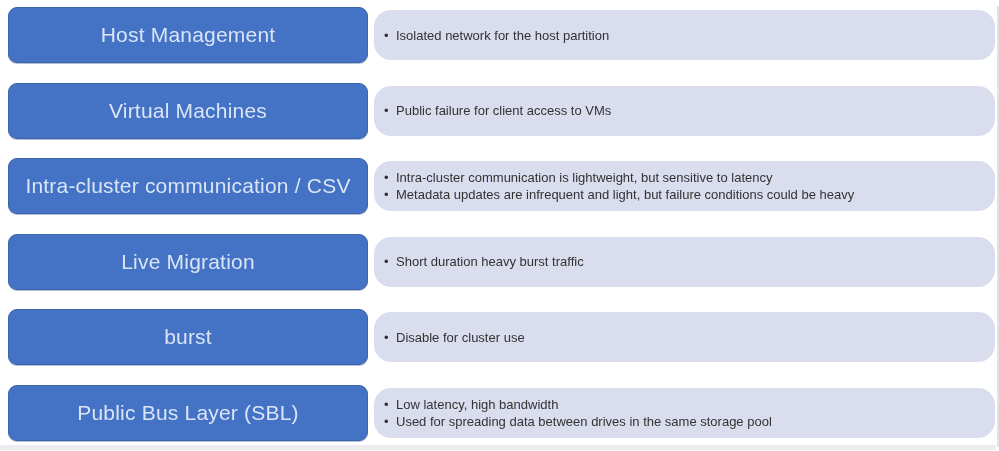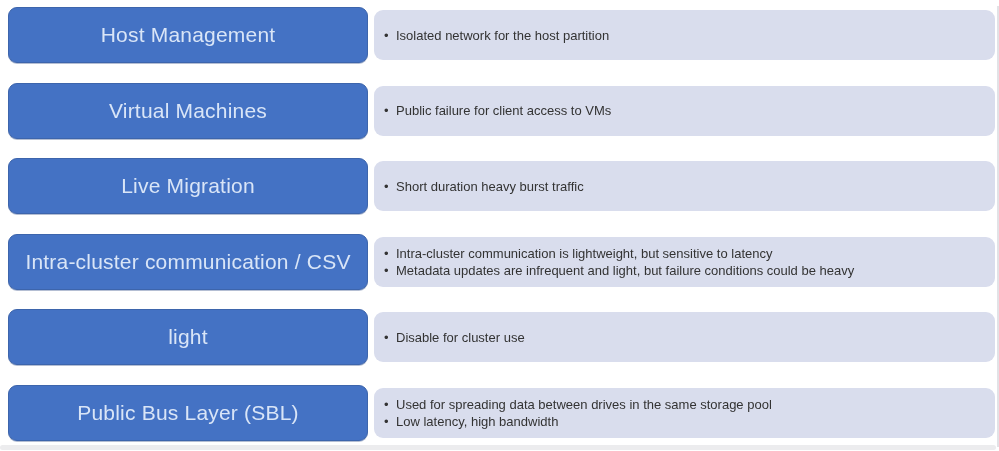--- a/index.html
+++ b/index.html
@@ -44,21 +44,21 @@
     font-size:21px;
     letter-spacing:.2px;
     white-space:nowrap;
   }
   .panel{
     flex:1 1 auto;
     margin-left:6px;
     align-self:center;
     height:50px;
     background:var(--panel-bg);
-    border-radius:9px;
+    border-radius:17px;
     display:flex;align-items:center;
     padding:4px 14px 4px 9px;
   }
   .bullets{
     list-style:none;
   }
   .bullets li{
     position:relative;
     padding-left:13px;
     font-size:13px;
@@ -105,60 +105,60 @@
     </div>
     <div class="panel">
       <ul class="bullets">
             <li>Public failure for client access to VMs</li>
           </ul>
     </div>
   </div>
 
   <div class="row">
     <div class="label-box">
-      <span class="label">Live Migration</span>
-    </div>
-    <div class="panel">
-      <ul class="bullets">
-            <li>Short duration heavy burst traffic</li>
-          </ul>
-    </div>
-  </div>
-
-  <div class="row">
-    <div class="label-box">
       <span class="label">Intra-cluster communication / CSV</span>
     </div>
     <div class="panel">
       <ul class="bullets">
             <li>Intra-cluster communication is lightweight, but sensitive to latency</li>
             <li>Metadata updates are infrequent and light, but failure conditions could be heavy</li>
           </ul>
     </div>
   </div>
 
   <div class="row">
     <div class="label-box">
-      <span class="label">light</span>
+      <span class="label">Live Migration</span>
+    </div>
+    <div class="panel">
+      <ul class="bullets">
+            <li>Short duration heavy burst traffic</li>
+          </ul>
+    </div>
+  </div>
+
+  <div class="row">
+    <div class="label-box">
+      <span class="label">burst</span>
     </div>
     <div class="panel">
       <ul class="bullets">
             <li>Disable for cluster use</li>
           </ul>
     </div>
   </div>
 
 
   <div class="row">
     <div class="label-box">
       <span class="label">Public Bus Layer (SBL)</span>
     </div>
     <div class="panel">
       <ul class="bullets">
+            <li>Low latency, high bandwidth</li>
             <li>Used for spreading data between drives in the same storage pool</li>
-            <li>Low latency, high bandwidth</li>
           </ul>
     </div>
   </div>
 </div>
   <div class="footer-bar"></div>
   <div class="right-edge"></div>
 </div>
 
 </body></html>

